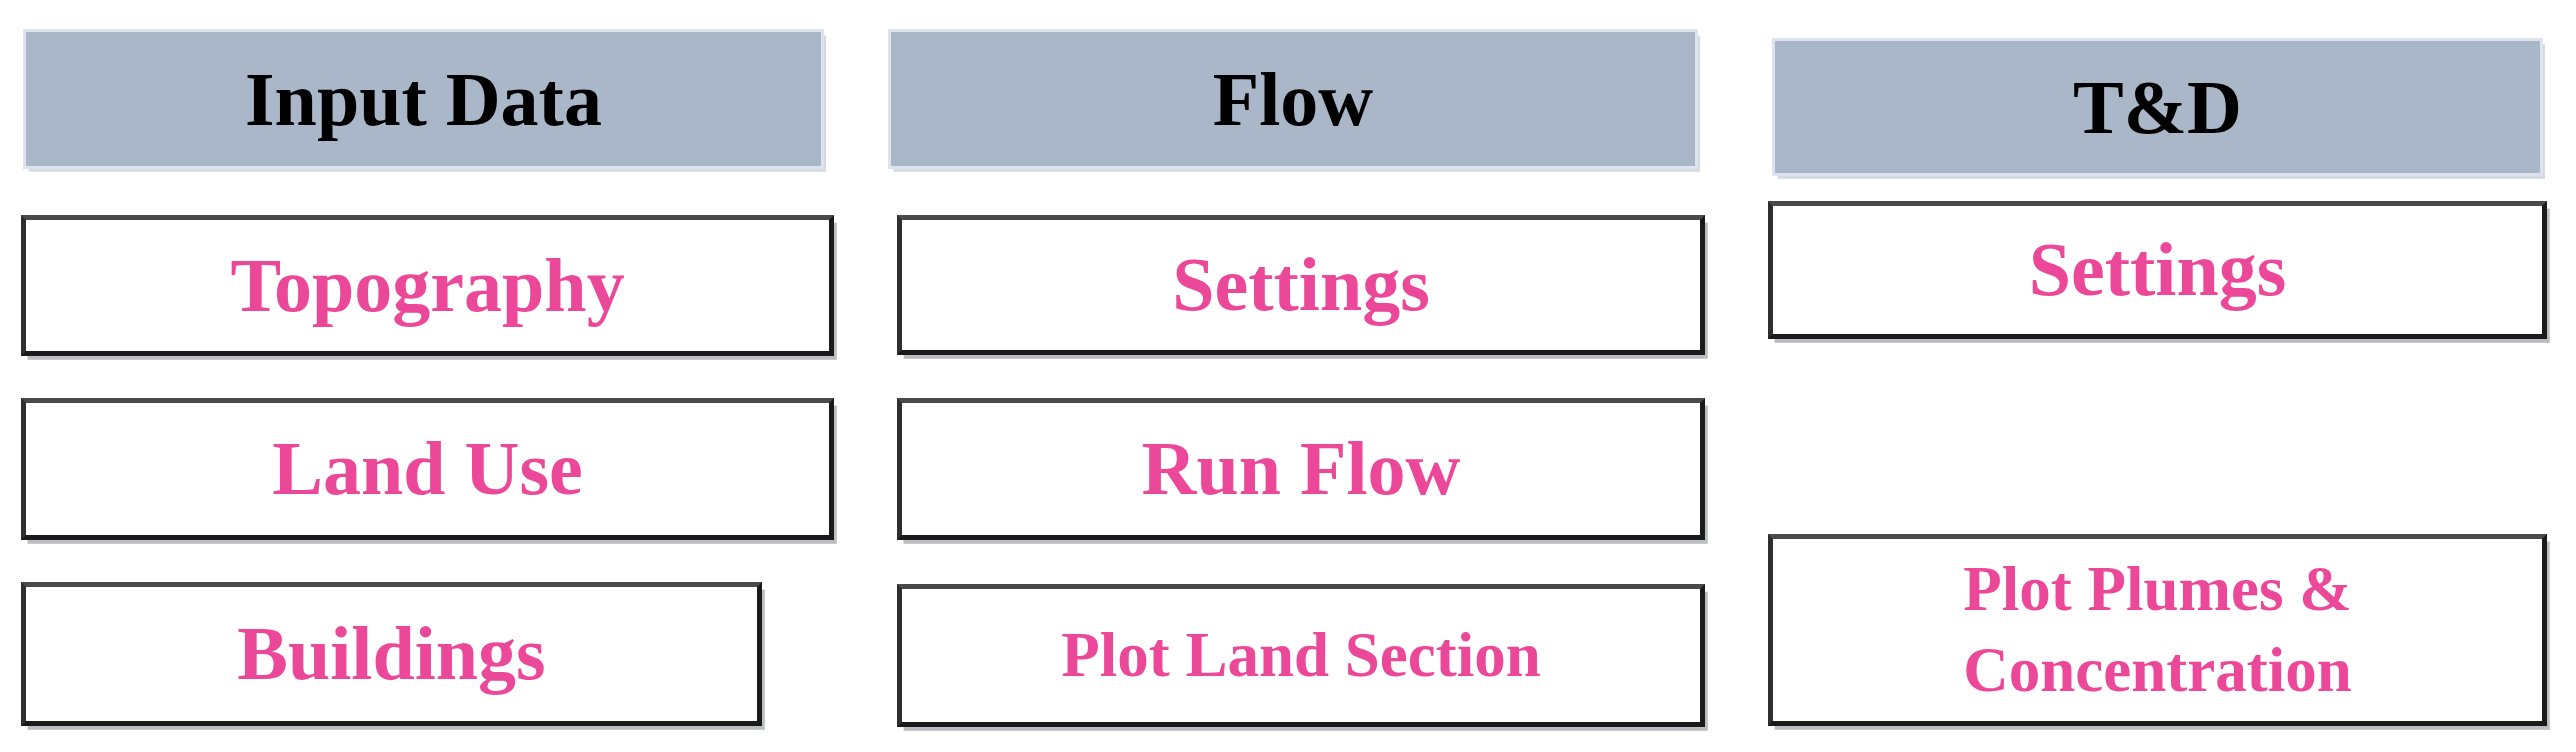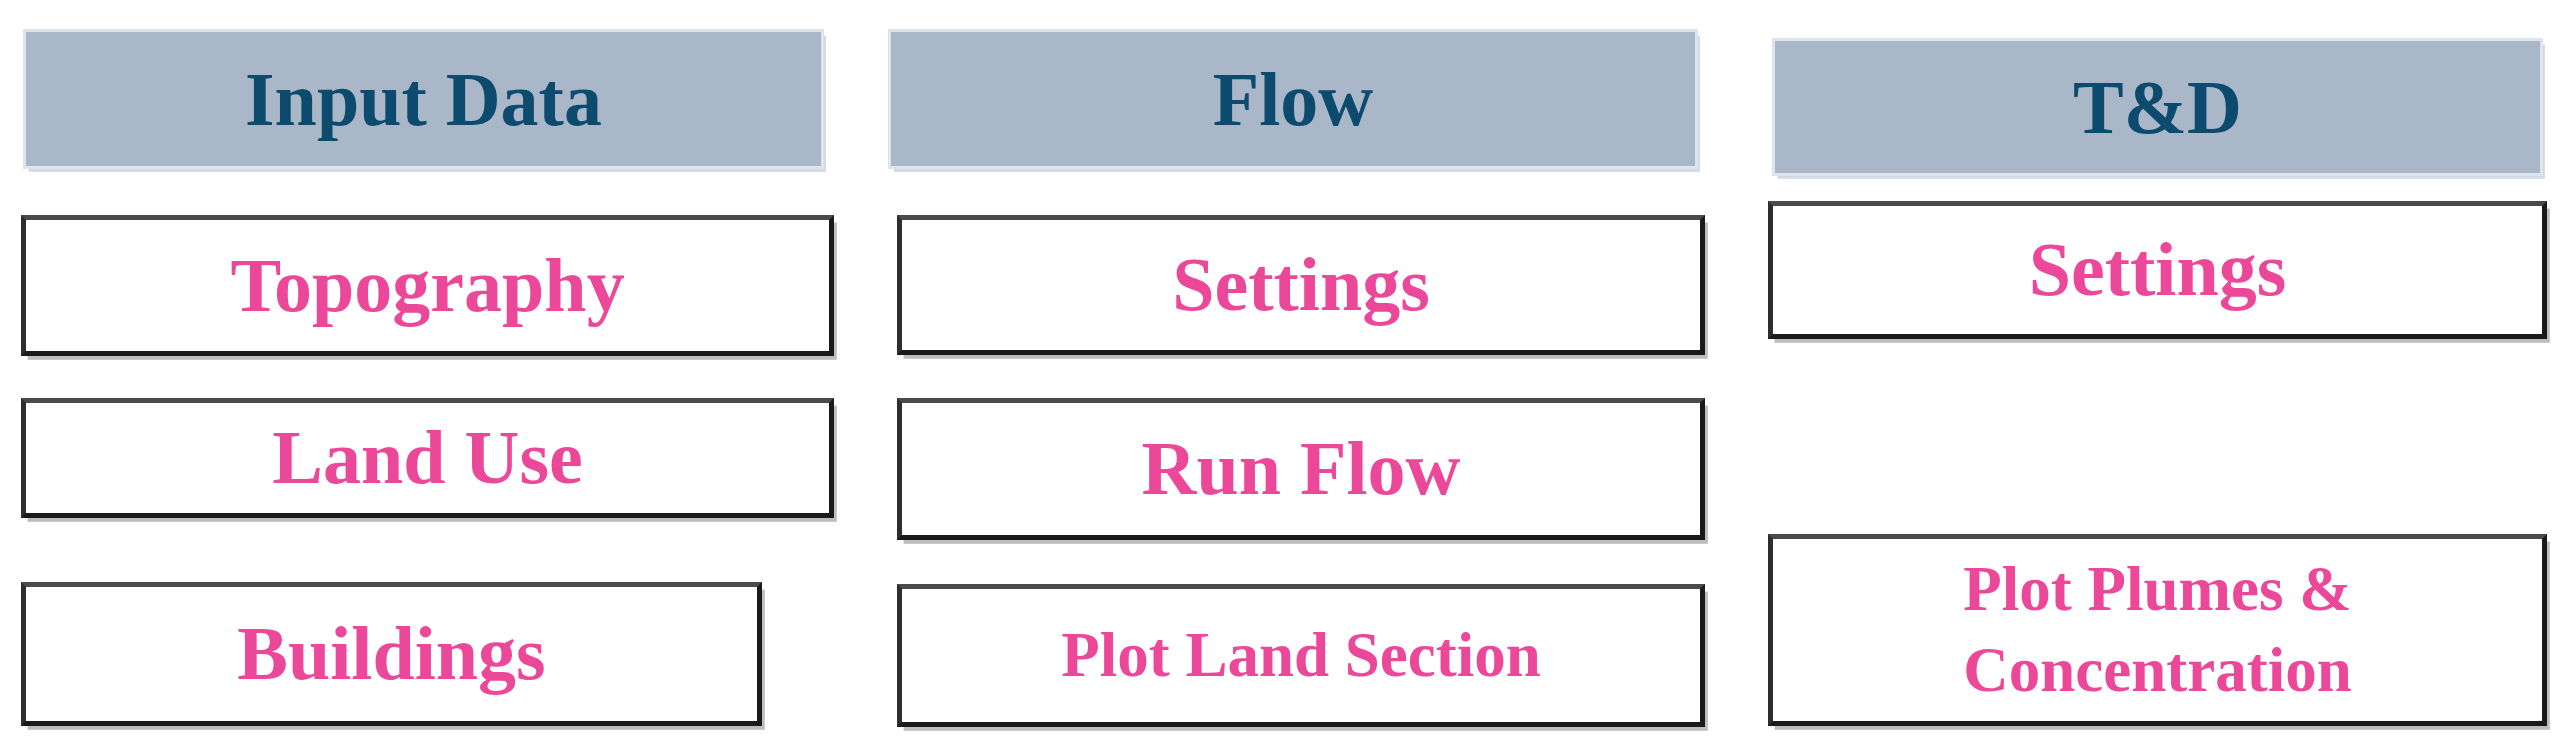--- a/index.html
+++ b/index.html
@@ -16,21 +16,21 @@
     position:absolute;
     box-sizing:border-box;
     background:#aab7c8;
     border:3.8px solid #dde4ee;
     box-shadow:3.8px 4.7px 0 -1.9px rgba(174,186,203,0.55);
     display:flex;
     align-items:center;
     justify-content:center;
   }
   .hdr .label{
-    color:#0c4a6e;
+    color:#000000;
     font-size:76px;
     font-weight:700;
     line-height:1;
     white-space:nowrap;
     text-align:right;
   }
   
   .btn{
     position:absolute;
     box-sizing:border-box;
@@ -60,21 +60,21 @@
   .btn--wrap .label{
     font-size:63px;
     white-space:normal;
     line-height:1.28;
     max-width:585px;
   }
 
   
   #hdr-input    {left:23px;   top:29px;  width:801px; height:140px;}
   #btn-topography{left:21px;  top:215px; width:813px; height:141px;}
-  #btn-landuse  {left:21px;   top:398px; width:813px; height:120px;}
+  #btn-landuse  {left:21px;   top:398px; width:813px; height:142px;}
   #btn-buildings{left:21px;   top:582px; width:741px; height:144px;}
 
   
   #hdr-flow     {left:888px;  top:29px;  width:810px; height:140px;}
   #btn-flow-settings{left:897px; top:215px; width:808px; height:140px;}
   #btn-runflow  {left:897px;  top:398px; width:808px; height:142px;}
   #btn-plotcross{left:897px;  top:584px; width:808px; height:143px;}
 
   
   #hdr-td       {left:1772px; top:38px;  width:771px; height:138px;}

